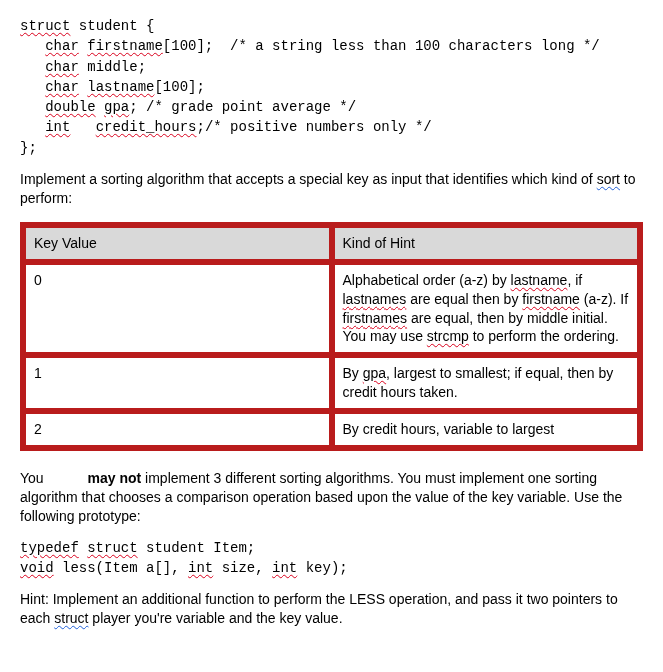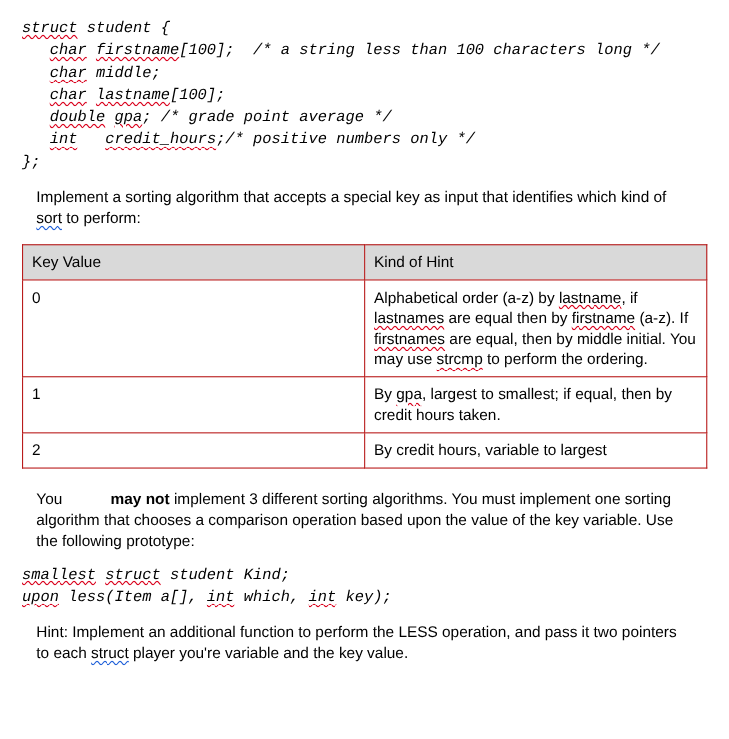--- a/index.html
+++ b/index.html
@@ -10,48 +10,47 @@
     padding: 16px 20px;
     width: 663px;
     box-sizing: border-box;
     line-height: 1.35;
   }
   .code {
     font-family: "Courier New", Courier, monospace;
     font-size: 14px;
     white-space: pre;
     line-height: 1.45;
-    font-style: italic;
   }
   .kw-spell {
     
     text-decoration: underline wavy #d9001b;
     text-decoration-thickness: 1px;
     text-underline-offset: 2px;
   }
   .grammar {
     
     text-decoration: underline wavy #1e5fd8;
     text-decoration-thickness: 1px;
     text-underline-offset: 2px;
   }
   .red-wavy {
     text-decoration: underline wavy #d9001b;
     text-decoration-thickness: 1px;
     text-underline-offset: 2px;
   }
-  p { margin: 12px 13px; }
+  p { margin: 12px 0; }
   table {
     border-collapse: collapse;
     width: 100%;
     margin: 14px 0 18px 0;
     font-size: 14px;
   }
   th, td {
-    border: 1px solid #b91c1c;
+    border: 6px solid #b91c1c;
     padding: 6px 8px;
     text-align: left;
     vertical-align: top;
   }
   th {
     background: #d9d9d9;
     font-weight: normal;
   }
   .bold { font-weight: bold; padding-left: 40px; }
 </style>
@@ -90,18 +89,18 @@
         <td>2</td>
         <td><span>By credit hours, variable to largest</span></td>
       </tr>
     </tbody>
 </table>
 
 <p>
   <span>You </span><span class="bold">may not</span><span> implement 3 different sorting algorithms.  You must implement one sorting algorithm that chooses a comparison operation based upon the value of the key variable.  Use the following prototype:</span>
 </p>
 
-<div class="code"><span class="kw-spell">smallest</span> <span class="kw-spell">struct</span><span> student Kind;</span>
-<span class="kw-spell">upon</span><span> less(Item a[], </span><span class="kw-spell">int</span><span> which, </span><span class="kw-spell">int</span><span> key);</span></div>
+<div class="code"><span class="kw-spell">typedef</span> <span class="kw-spell">struct</span><span> student Item;</span>
+<span class="kw-spell">void</span><span> less(Item a[], </span><span class="kw-spell">int</span><span> size, </span><span class="kw-spell">int</span><span> key);</span></div>
 
 <p>
   <span>Hint: Implement an additional function to perform the LESS operation, and pass it two pointers to each </span><span class="grammar">struct</span><span> player you're variable and the key value.</span>
 </p>
 
 </body></html>

